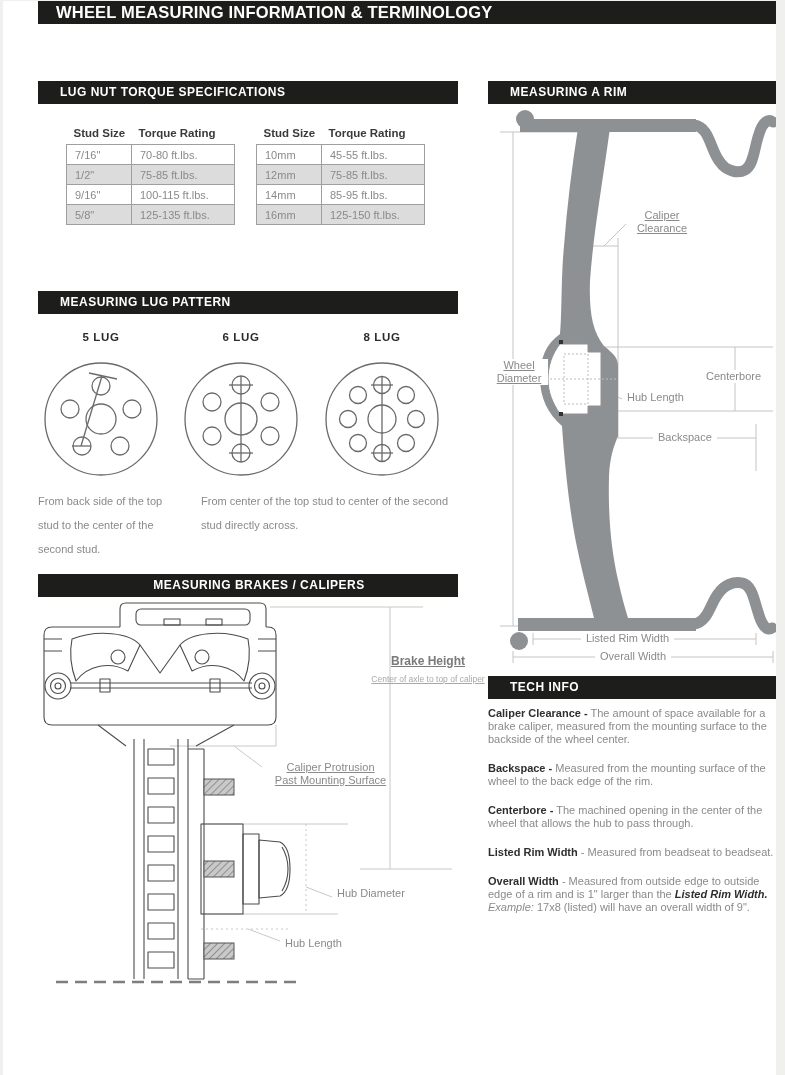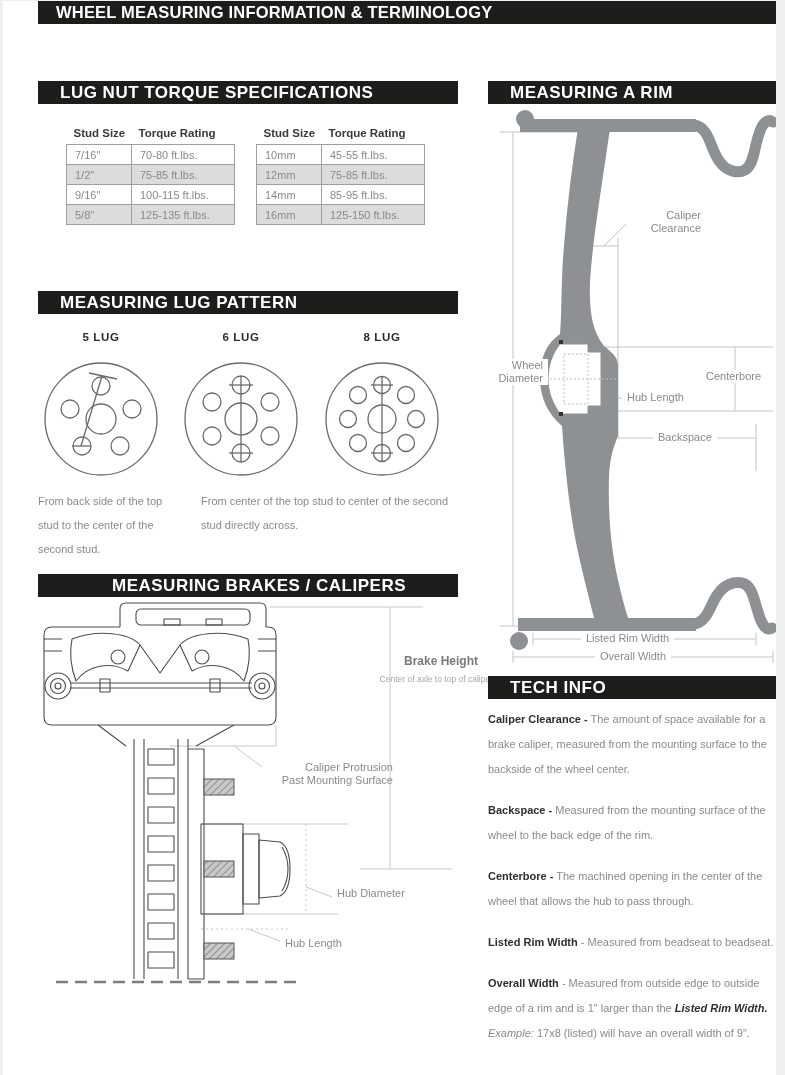--- a/index.html
+++ b/index.html
@@ -1,38 +1,38 @@
 <!DOCTYPE html>
 <html><head>
 <meta charset="utf-8">
 <style>
   html,body{margin:0;padding:0;background:#fff;font-family:"Liberation Sans",sans-serif;}
   .page{position:relative;width:785px;height:1075px;background:#fff;overflow:hidden;
         border-left:3px solid #f0f0ee;border-right:9px solid #f0f0ee;border-top:1px solid #f0f0ee;box-sizing:border-box;padding-left:20px;}
   .abs{position:absolute;}
   .bar{position:absolute;height:23px;background:#1d1d1b;color:#ffffff;font-weight:bold;
-       font-size:17px;letter-spacing:.5px;line-height:23px;padding-left:22px;box-sizing:border-box;}
+       font-size:12px;letter-spacing:.5px;line-height:23px;padding-left:22px;box-sizing:border-box;}
   .title-bar{position:absolute;left:35px;top:0;width:738px;height:23px;background:#1d1d1b;color:#fff;
        font-weight:bold;font-size:16.5px;letter-spacing:.2px;line-height:23px;padding-left:18px;box-sizing:border-box;white-space:nowrap;}
   .subtitle{position:absolute;left:35px;top:28px;width:720px;font-size:11.5px;color:#7d7d7d;}
   table.torque{position:absolute;border-collapse:collapse;font-size:11px;}
   table.torque th{font-weight:bold;color:#3a3a3a;text-align:left;padding:0 0 5px 7px;font-size:11.5px;white-space:nowrap;}
   table.torque td{border:1px solid #9f9f9f;color:#8a8a8a;padding:3px 6px 3px 8px;height:13px;white-space:nowrap;}
   table.torque td:first-child{width:50px;}
   table.torque td:last-child{width:88px;}
   table.torque tbody tr:nth-child(even) td{background:#dcdcdc;}
   .lug-label{position:absolute;width:116px;text-align:center;font-weight:bold;font-size:11.5px;
              color:#2c2c2c;letter-spacing:.6px;}
   .caption{position:absolute;font-size:11px;color:#8a8a8a;line-height:24px;}
   .dlabel{position:absolute;font-size:11px;color:#8a8a8a;line-height:13px;white-space:nowrap;}
-  .center{text-align:right;}
+  .center{text-align:center;text-decoration:underline;}
   .wbg{background:#ffffff;padding:0 5px;}
   .bh-main{font-size:12px;font-weight:bold;color:#7a7a7a;}
   .bh-sub{font-size:8.5px;color:#a8a8a8;}
-  .ti{position:relative;font-size:11px;color:#8a8a8a;line-height:25px;margin:0 0 16px 0;}
+  .ti{position:relative;font-size:11px;color:#8a8a8a;line-height:13px;margin:0 0 16px 0;}
   .ti b{color:#2e2e2e;}
   .ti .bi{font-style:italic;font-weight:bold;color:#2e2e2e;}
   svg{display:block;}
 </style>
 </head>
 <body>
 
 <div class="page">
 
   <div class="title-bar">WHEEL MEASURING INFORMATION &amp; TERMINOLOGY</div>

